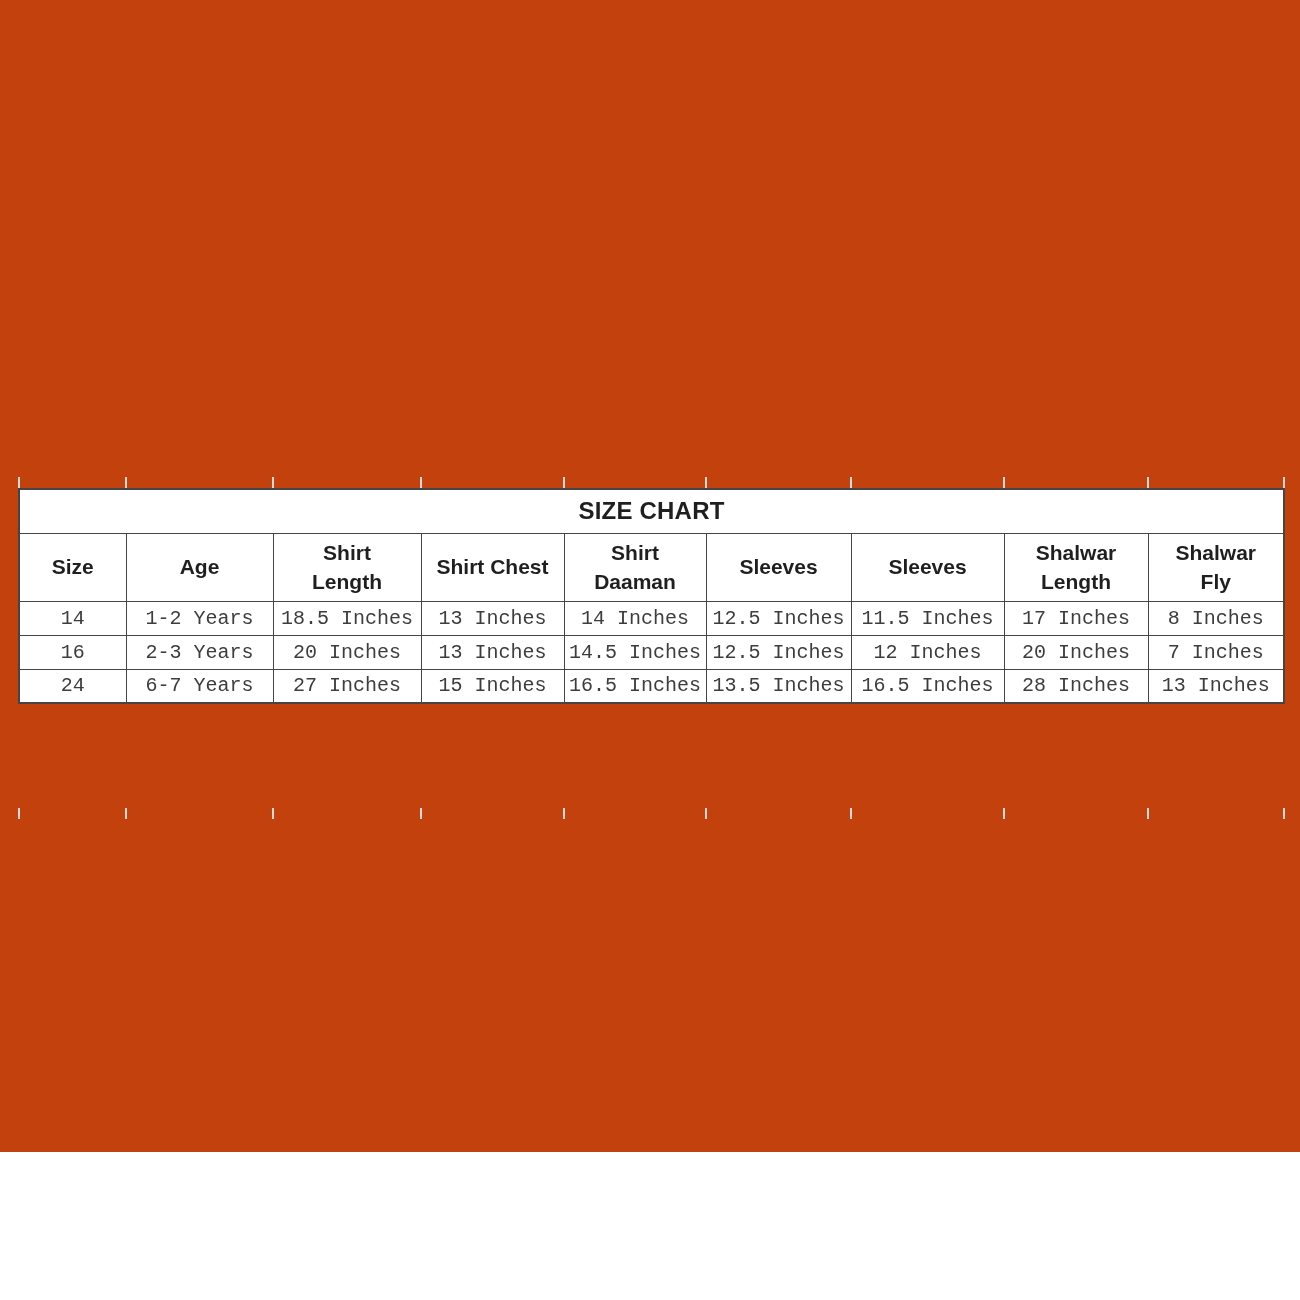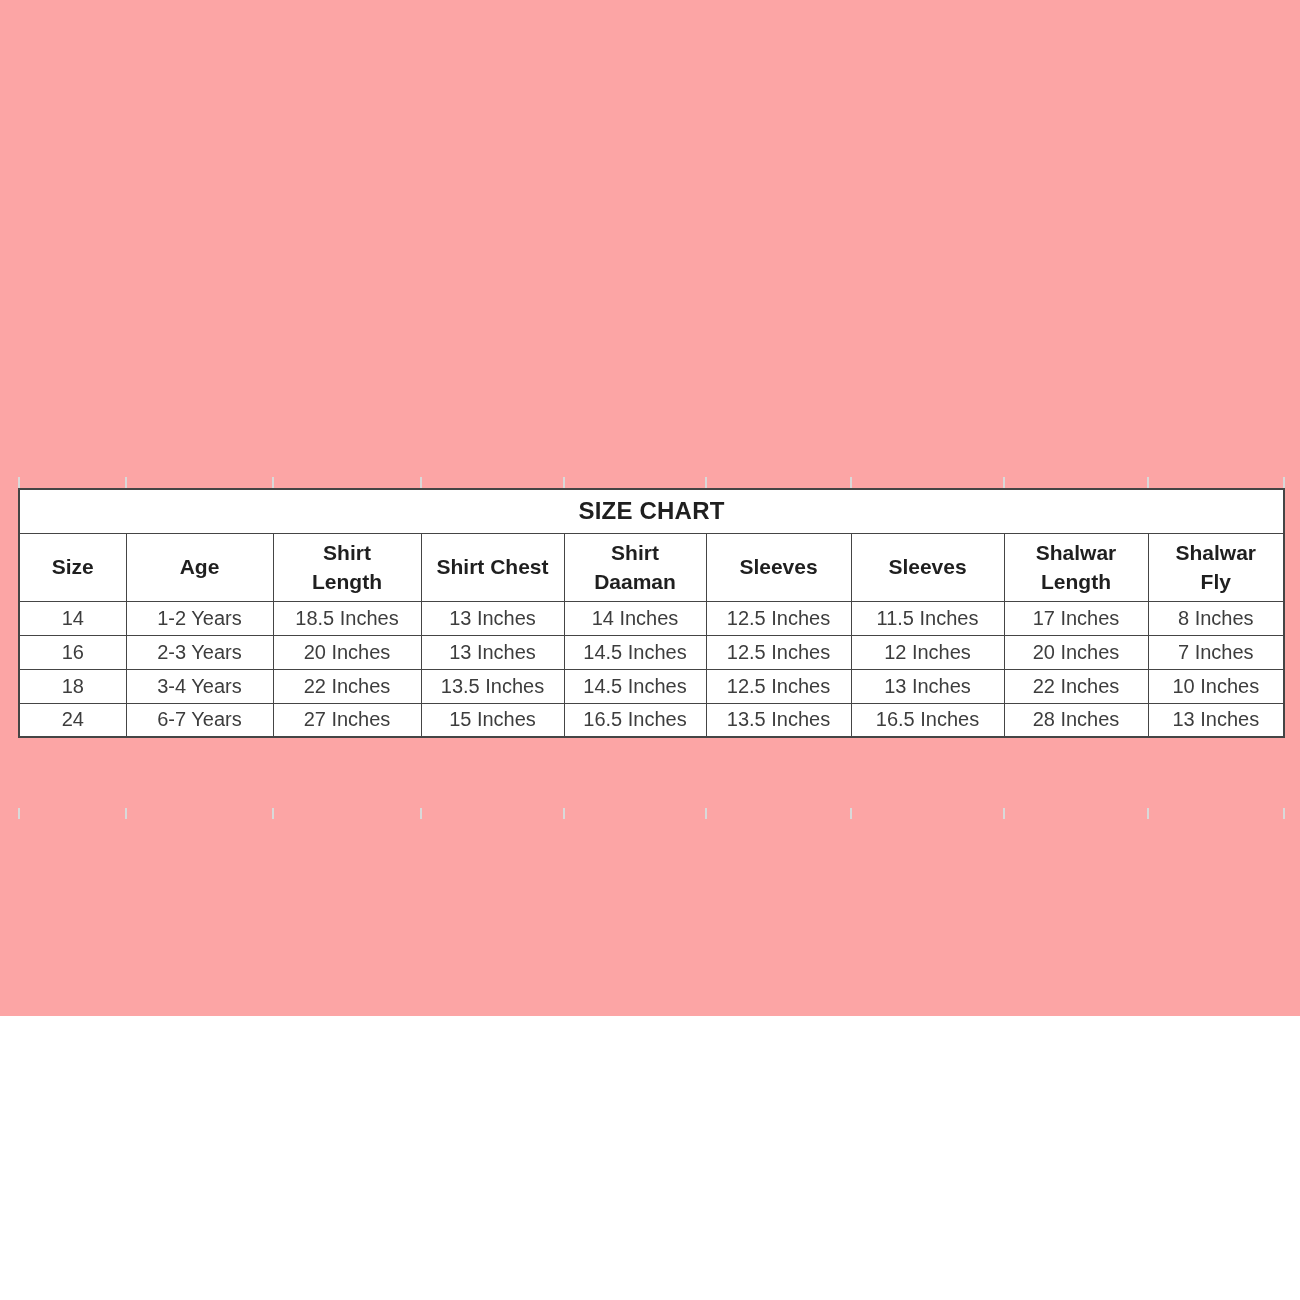--- a/index.html
+++ b/index.html
@@ -1,17 +1,17 @@
 <!DOCTYPE html>
 <html><head>
 <meta charset="utf-8">
 <style>
   * { margin:0; padding:0; box-sizing:border-box; }
   html,body { width:1300px; height:1300px; background:#ffffff; font-family:"Liberation Sans", sans-serif; }
-  .canvas { position:relative; width:1300px; height:1016px; background:#fca5a5; overflow:hidden;padding-left:48px; }
+  .canvas { position:relative; width:1300px; height:1152px; background:#c2410c; overflow:hidden;padding-left:48px; }
 
   table.size-chart {
     position:absolute; left:18px; top:488px; width:1265px;
     border-collapse:collapse; table-layout:fixed; background:#ffffff;
     border:2.5px solid #454545;
   }
   table.size-chart th, table.size-chart td {
     border:1.5px solid #454545;
     text-align:center; vertical-align:middle;
     overflow:hidden;
@@ -19,21 +19,21 @@
   tr.title-row th {
     height:44px; font-size:24px; font-weight:bold; color:#1f1f1f;
     letter-spacing:0.2px;
   }
   tr.header-row th {
     height:68px; font-size:21px; font-weight:bold; color:#1f1f1f;
     line-height:1.4; white-space:pre-line; padding:0 2px;
   }
   tbody td {
     height:34px; font-size:20px; font-weight:normal; color:#3d3d3d;
-    padding:0 2px; white-space:nowrap;
+    padding:0 2px; white-space:nowrap;font-family:Liberation Mono, monospace;
   }
   .stub {
     position:absolute; width:1.5px; height:11px; background:#d9d9d9;
   }
 </style>
 </head>
 <body>
 
 <div class="canvas">
 
@@ -86,31 +86,20 @@
           <td>2-3 Years</td>
           <td>20 Inches</td>
           <td>13 Inches</td>
           <td>14.5 Inches</td>
           <td>12.5 Inches</td>
           <td>12 Inches</td>
           <td>20 Inches</td>
           <td>7 Inches</td>
         </tr>
         <tr>
-          <td>18</td>
-          <td>3-4 Years</td>
-          <td>22 Inches</td>
-          <td>13.5 Inches</td>
-          <td>14.5 Inches</td>
-          <td>12.5 Inches</td>
-          <td>13 Inches</td>
-          <td>22 Inches</td>
-          <td>10 Inches</td>
-        </tr>
-        <tr>
           <td>24</td>
           <td>6-7 Years</td>
           <td>27 Inches</td>
           <td>15 Inches</td>
           <td>16.5 Inches</td>
           <td>13.5 Inches</td>
           <td>16.5 Inches</td>
           <td>28 Inches</td>
           <td>13 Inches</td>
         </tr>

